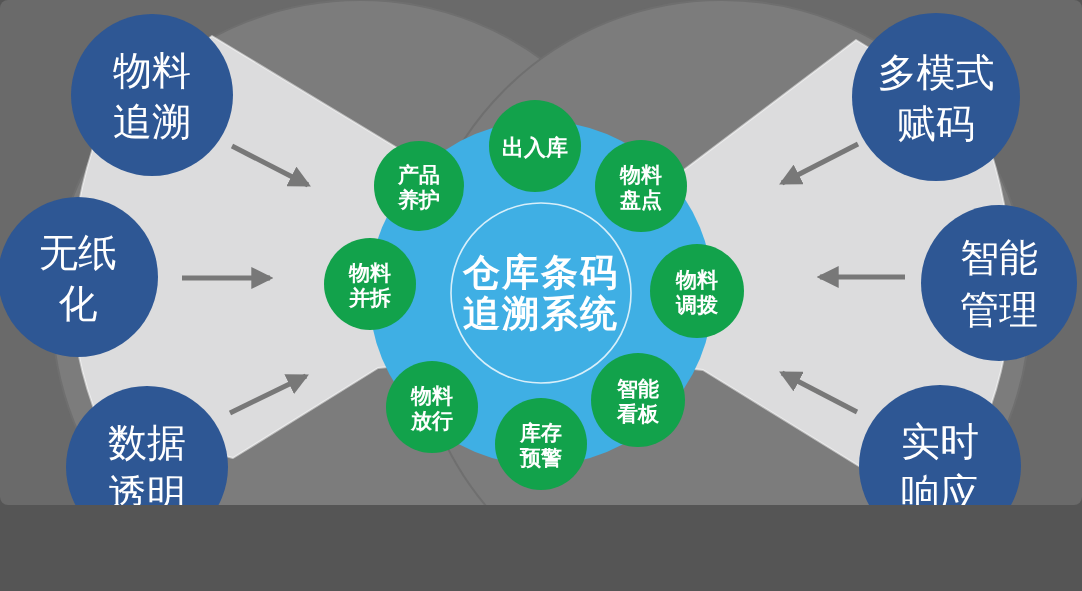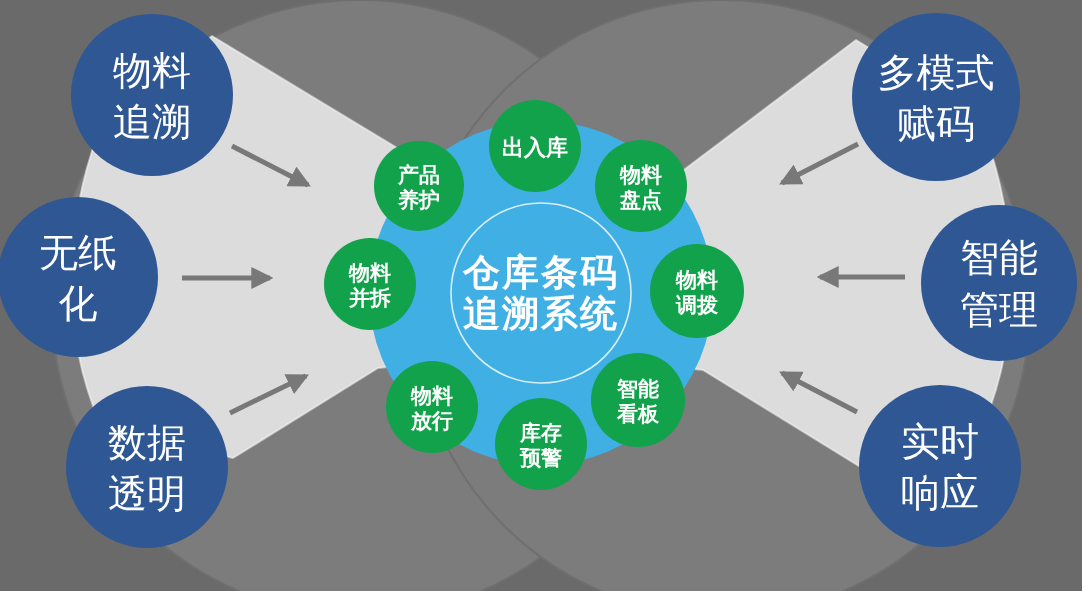--- a/index.html
+++ b/index.html
@@ -1,16 +1,16 @@
 <!DOCTYPE html>
 <html><head>
 <meta charset="utf-8">
 <style>
   html,body{margin:0;padding:0;background:#555;}
-  .stage{width:1082px;height:591px;position:relative;overflow:hidden;}
+  .stage{width:1082px;height:505px;position:relative;overflow:hidden;border-radius:8px;}
   svg{display:block;}
   .t-sans{font-family:"Liberation Sans","DejaVu Sans",sans-serif;font-weight:bold;fill:#ffffff;text-anchor:middle;dominant-baseline:central;}
   .t-serif{font-family:"Liberation Serif","DejaVu Serif",serif;fill:#ffffff;text-anchor:middle;dominant-baseline:central;}
   .hub-title{font-size:37px;letter-spacing:2px;}
   .module-label{font-size:21px;}
   .module-label-single{font-size:22px;}
   .benefit-label{font-size:39px;}
   .funnel{stroke:rgba(255,255,255,0.5);stroke-width:2;stroke-linejoin:round;}
   .arrow-line{stroke:#787878;stroke-width:5;}
 </style>

